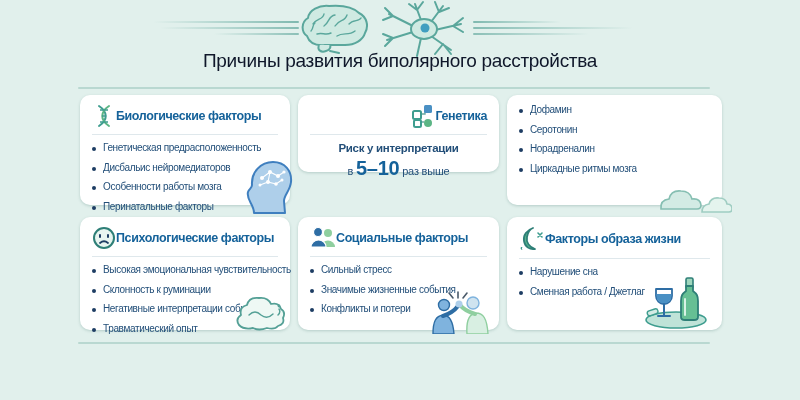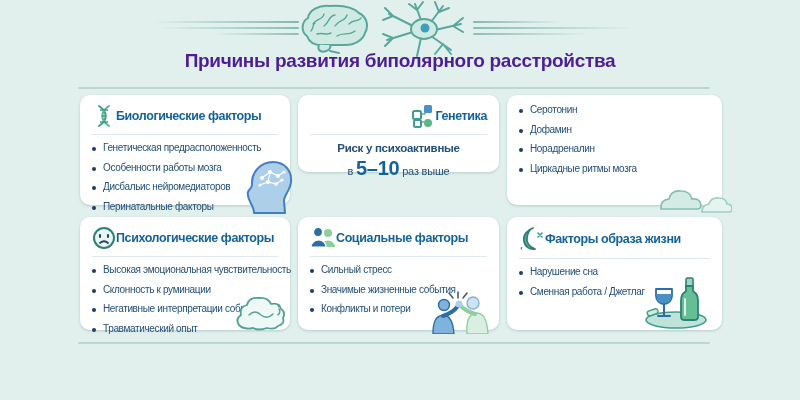--- a/index.html
+++ b/index.html
@@ -13,21 +13,21 @@
   .sl-l1{left:153px;top:21px;width:146px;background:linear-gradient(90deg,rgba(110,175,165,0),rgba(110,175,165,.85));}
   .sl-l2{left:160px;top:27px;width:139px;background:linear-gradient(90deg,rgba(110,175,165,0),rgba(110,175,165,.8));}
   .sl-l3{left:214px;top:33px;width:85px;background:linear-gradient(90deg,rgba(110,175,165,0),rgba(110,175,165,.75));}
   .sl-r1{left:473px;top:21px;width:88px;background:linear-gradient(90deg,rgba(110,175,165,.85),rgba(110,175,165,0));}
   .sl-r2{left:473px;top:27px;width:160px;background:linear-gradient(90deg,rgba(110,175,165,.8),rgba(110,175,165,0));}
   .sl-r3{left:473px;top:33px;width:116px;background:linear-gradient(90deg,rgba(110,175,165,.75),rgba(110,175,165,0));}
   .brain-art{position:absolute;left:297px;top:4px;}
   .neuron-art{position:absolute;left:379px;top:0px;}
   .page-title{
     position:absolute;top:50px;left:0;width:800px;text-align:center;
-    font-size:19px;font-weight:bold;color:#4c1d95;letter-spacing:-0.3px;
+    font-size:19px;font-weight:normal;color:#0f172a;letter-spacing:-0.3px;
   }
   .rule{position:absolute;left:78px;width:632px;height:2px;background:#b9d8d1;border-radius:2px;}
   .rule-top{top:87px;}
   .rule-bottom{top:342px;}
   
   .cards{
     position:absolute;left:80px;top:95px;
     display:grid;grid-template-columns:210px 201px 215px;grid-template-rows:110px 113px;
     column-gap:8px;row-gap:12px;
   }
@@ -114,25 +114,25 @@
       </svg>
       <span class="card-title">Биологические факторы</span>
     </div>
     <ul class="card-list">
       <li>
           <span class="dot"></span>
           <span>Генетическая предрасположенность</span>
         </li>
       <li>
           <span class="dot"></span>
+          <span>Дисбальис нейромедиаторов</span>
+        </li>
+      <li>
+          <span class="dot"></span>
           <span>Особенности работы мозга</span>
-        </li>
-      <li>
-          <span class="dot"></span>
-          <span>Дисбальис нейромедиаторов</span>
         </li>
       <li>
           <span class="dot"></span>
           <span>Перинатальные факторы</span>
         </li>
     </ul>
     <svg class="illus illus-head" width="58" height="56" viewBox="0 0 58 56">
       <path d="M16,55 C16,46 8,42 10,34 C11,31 14,30 14,27 C13,14 23,4 35,4 C47,4 54,13 53,24 C52,33 46,37 46,43 L47,55 Z" fill="#aecfea" stroke="#3f7fbf" stroke-width="2" stroke-linejoin="round"></path>
       <g stroke="#ffffff" stroke-width="1.1" fill="none">
         <path d="M24,20 L32,14 L40,18 L46,14 M32,14 L30,24 L38,26 L44,22 M30,24 L22,27"></path>
@@ -155,38 +155,38 @@
       <svg width="24" height="24" viewBox="0 0 24 24">
         <path d="M10,10 L14,10 L14,5 M7,14 L7,18 L13,18" fill="none" stroke="#6aa8a0" stroke-width="1.4"></path>
         <rect x="13" y="1" width="8" height="8" rx="1.5" fill="#4a90c4"></rect>
         <rect x="2" y="7" width="8" height="8" rx="1.5" fill="#ffffff" stroke="#3e9d8f" stroke-width="2"></rect>
         <rect x="3" y="16" width="7" height="7" rx="1.5" fill="#ffffff" stroke="#3e9d8f" stroke-width="2"></rect>
         <circle cx="17" cy="19" r="4" fill="#5cb585"></circle>
       </svg>
       <span class="card-title">Генетика</span>
     </div>
     <div class="risk-block">
-      <div class="risk-line1">Риск у психоактивные</div>
+      <div class="risk-line1">Риск у интерпретации</div>
       <div class="risk-line2">
         <span>в</span>
         <span class="risk-value">5–10</span>
         <span>раз выше</span>
       </div>
     </div>
   </div>
 
   <div class="card">
     <ul class="card-list">
       <li>
           <span class="dot"></span>
+          <span>Дофамин</span>
+        </li>
+      <li>
+          <span class="dot"></span>
           <span>Серотонин</span>
-        </li>
-      <li>
-          <span class="dot"></span>
-          <span>Дофамин</span>
         </li>
       <li>
           <span class="dot"></span>
           <span>Норадреналин</span>
         </li>
       <li>
           <span class="dot"></span>
           <span>Циркадные ритмы мозга</span>
         </li>
     </ul>

